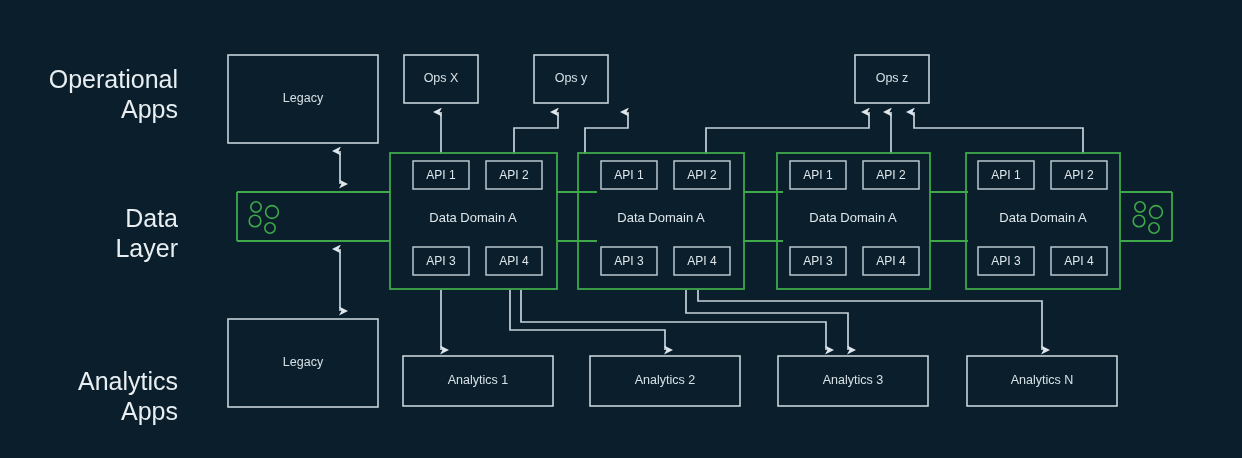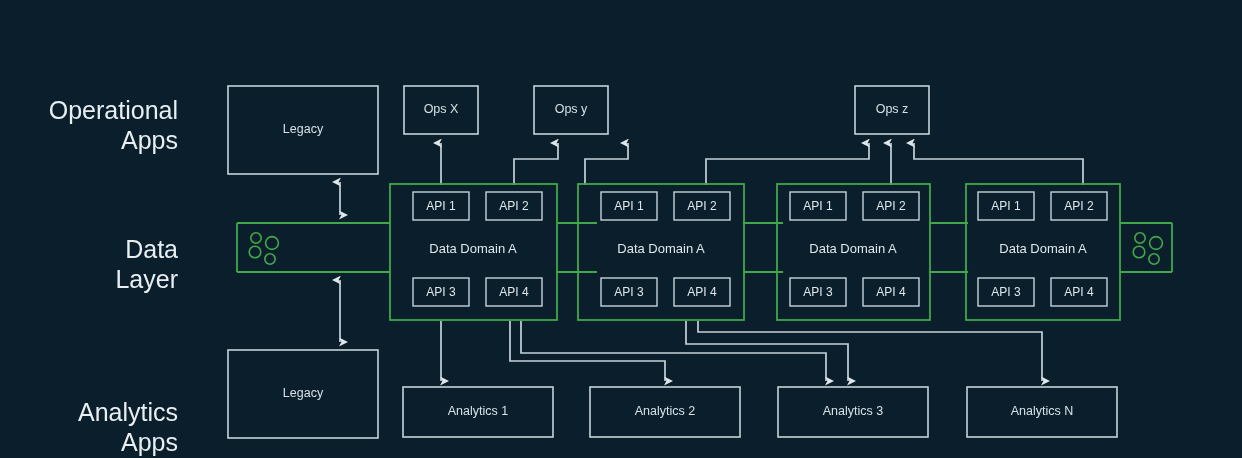--- a/index.html
+++ b/index.html
@@ -11,21 +11,20 @@
     width: 1242px;
     height: 458px;
     overflow: hidden;
     font-family: "Liberation Sans", sans-serif;
   }
   #diagram-root {
     position: relative;
     width: 1242px;
     height: 350px;
     background: #0a1f2b;
-    margin-top: 31px;
   }
   svg.canvas {
     position: absolute;
     left: 0; top: 0;
     width: 1242px;
     height: 458px;
     display: block;
   }
   .row-label {
     fill: #e8eef2;

